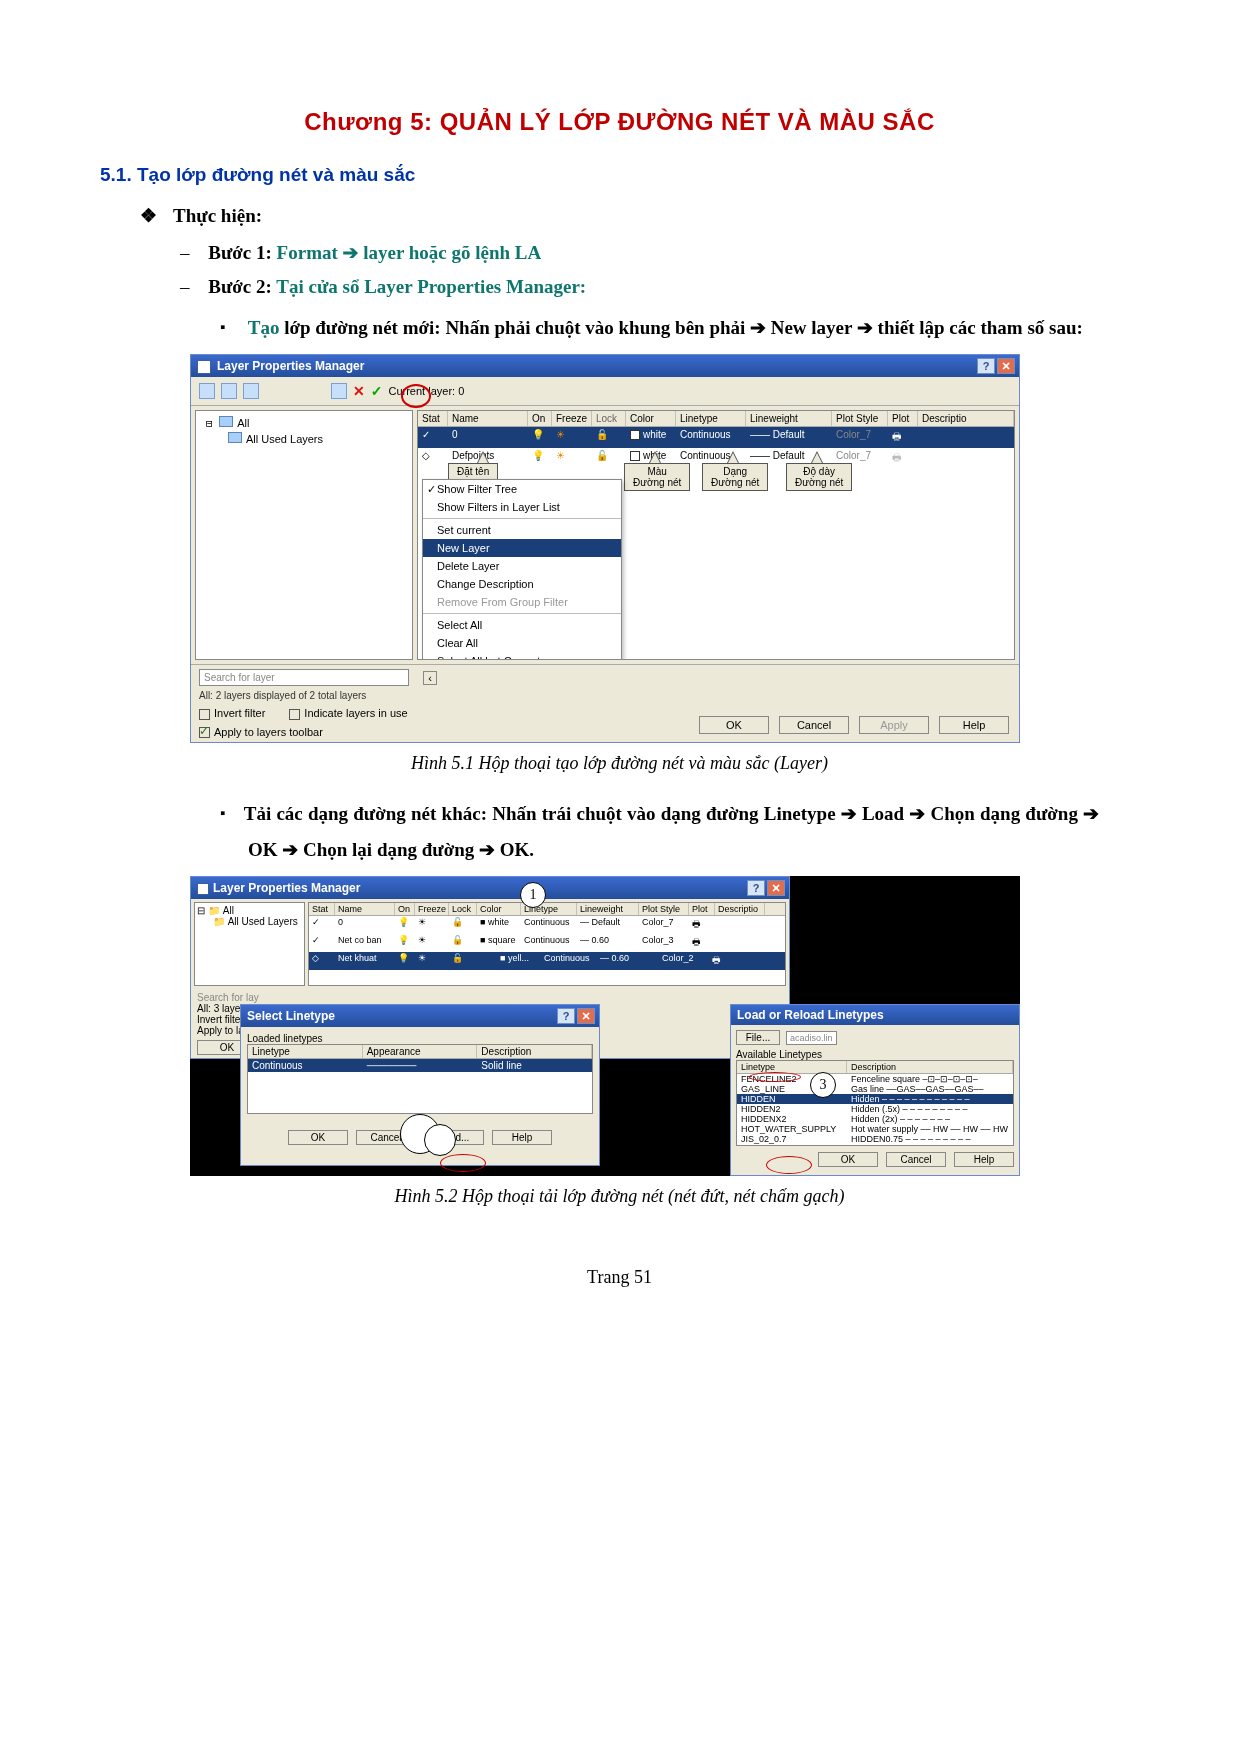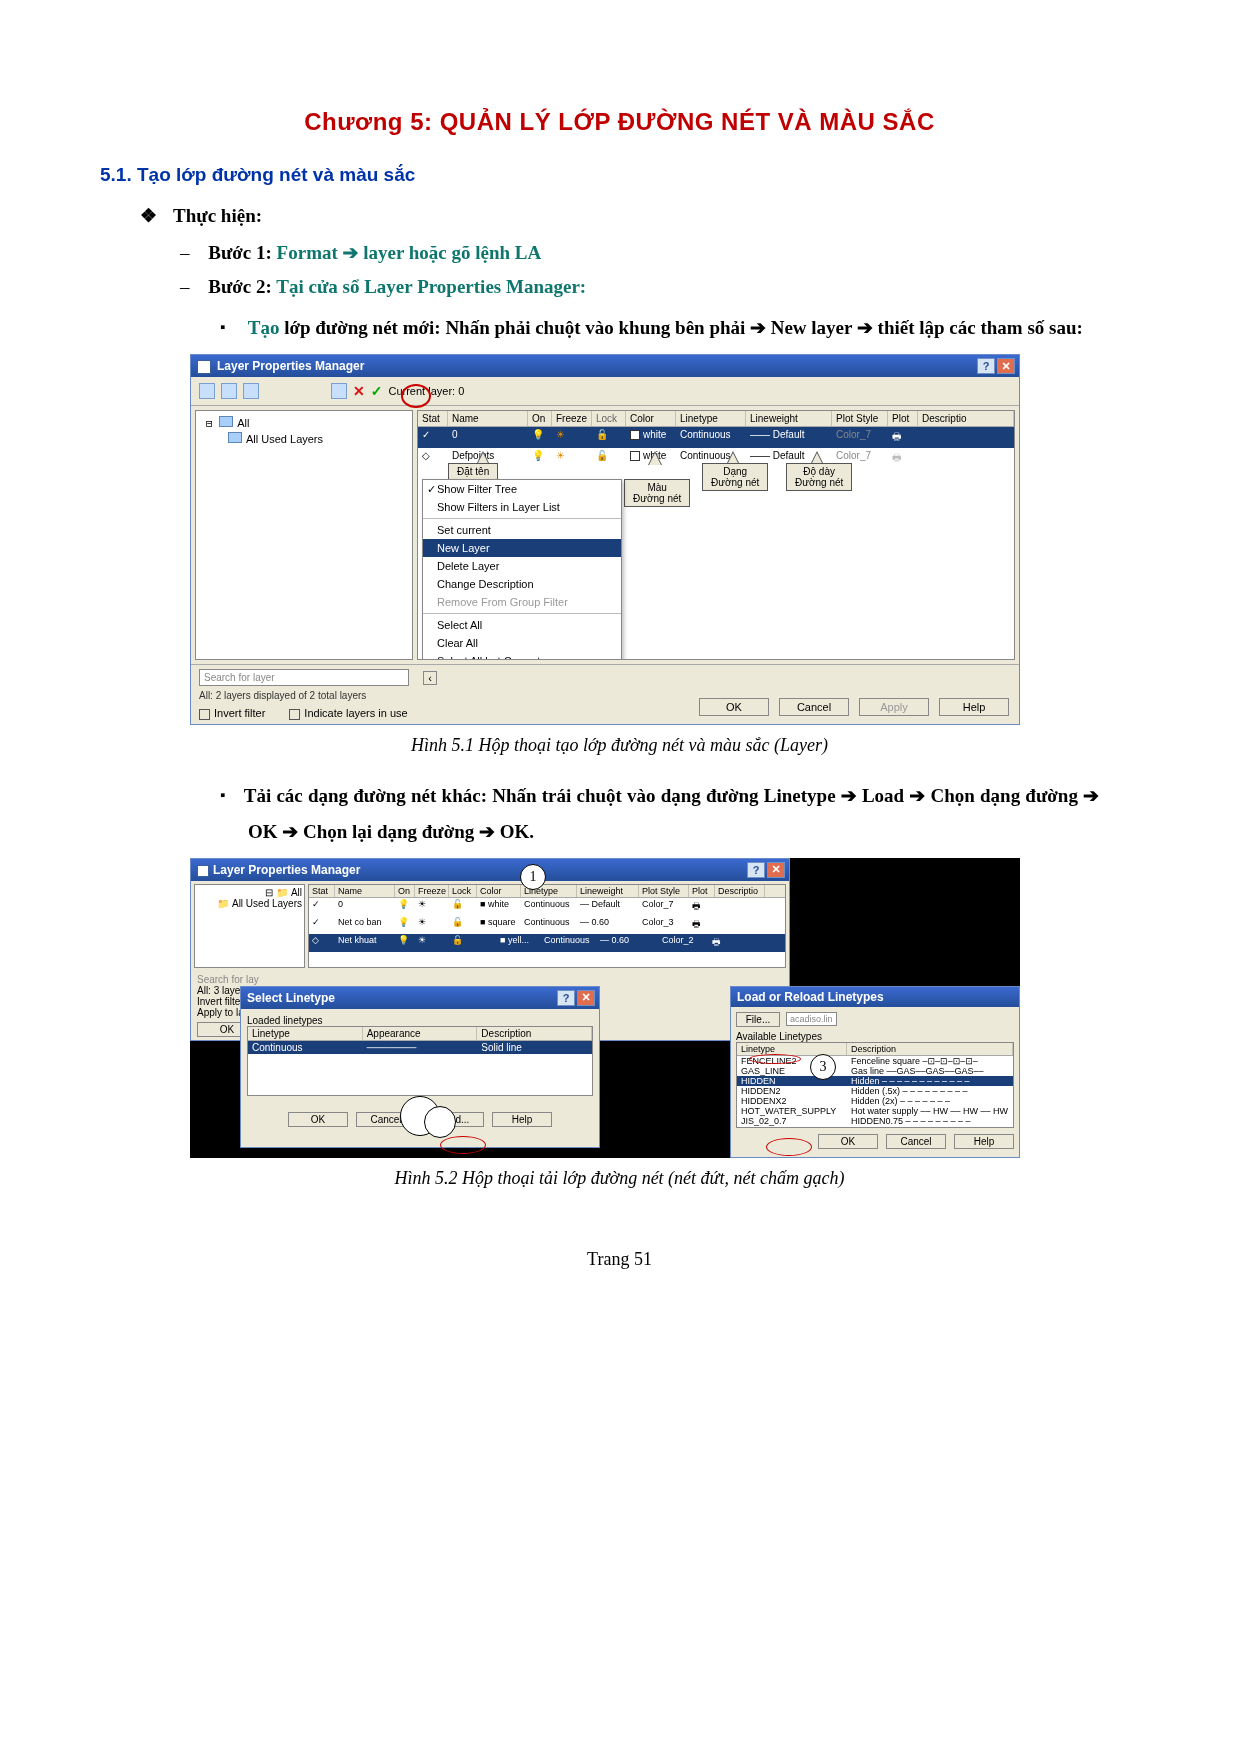--- a/index.html
+++ b/index.html
@@ -203,21 +203,21 @@
   .fig51 .wbtn.dis{color:#999;}
   .redcirc{position:absolute;border:2px solid #c00;border-radius:50%;}
 
   
   .fig52 {
     width:830px;margin:6px 0 6px 90px;font-family:Tahoma,Arial,sans-serif;font-size:10px;
     background:#000;padding:0;position:relative;height:300px;
   }
   .fig52 .lpm{position:absolute;left:0;top:0;width:600px;border:1px solid #6a8bc8;background:#ece9d8;}
   .fig52 .main2{display:flex;height:90px;}
-  .fig52 .tree2{width:150px;background:#fff;border:1px solid #888;margin:3px;font-size:10px;padding:2px;text-align:right;}
+  .fig52 .tree2{width:150px;background:#fff;border:1px solid #888;margin:3px;font-size:10px;padding:2px;}
   .fig52 .grid2{flex:1;background:#fff;border:1px solid #888;margin:3px 3px 3px 0;font-size:9px;}
   .fig52 .gridhead2{display:flex;background:#ece9d8;border-bottom:1px solid #aaa;}
   .fig52 .gh2{padding:1px 3px;border-right:1px solid #c4c0b4;white-space:nowrap;}
   .fig52 .gr2{display:flex;}
   .fig52 .gcell2{padding:1px 3px;white-space:nowrap;}
   .fig52 .selrow2{background:#1a3e78;color:#fff;}
   .fig52 .bot2{padding:3px 6px;font-size:10px;}
   .fig52 .dlgbtns2{display:flex;gap:10px;margin-top:4px;}
   .fig52 .wbtn2{border:1px solid #888;background:#ece9d8;padding:1px 0;width:60px;text-align:center;font-size:10px;}
   .fig52 .sellin{
@@ -337,21 +337,21 @@
           <div class="gc lwgt">—— <span>Default</span></div>
           <div class="gc pstyle">Color_7</div>
           <div class="gc plot" style="color:#bbb">🖶</div>
           <div class="gc desc"></div>
         </div>
 
         <span class="annot-arrow" style="left:58px;top:40px;"></span>
         <div class="annot-box" style="left:30px;top:52px;">Đặt tên</div>
 
         <span class="annot-arrow" style="left:230px;top:40px;"></span>
-        <div class="annot-box" style="left:206px;top:68px;text-align:center;">
+        <div class="annot-box" style="left:206px;top:52px;text-align:center;">
           <span>Màu</span><br><span>Đường nét</span>
         </div>
 
         <span class="annot-arrow" style="left:308px;top:40px;"></span>
         <div class="annot-box" style="left:284px;top:52px;text-align:center;">
           <span>Dạng</span><br><span>Đường nét</span>
         </div>
 
         <span class="annot-arrow" style="left:392px;top:40px;"></span>
         <div class="annot-box" style="left:368px;top:52px;text-align:center;">
@@ -377,20 +377,23 @@
 
     <div class="bottom" style="position:relative;">
       <div class="searchrow">
         <div class="searchbox">Search for layer</div>
         <div style="width:14px;height:14px;border:1px solid #888;background:#ece9d8;text-align:center;line-height:12px;">‹</div>
       </div>
       <div class="status-line">All: 2 layers displayed of 2 total layers</div>
       <div class="checks">
         <span><span class="cb"></span><span>Invert filter</span></span>
         <span><span class="cb"></span><span>Indicate layers in use</span></span>
+      </div>
+      <div class="checks">
+        <span><span class="cb checked"></span><span>Apply to layers toolbar</span></span>
       </div>
       <div class="dlgbtns">
         <div class="wbtn">OK</div>
         <div class="wbtn">Cancel</div>
         <div class="wbtn dis">Apply</div>
         <div class="wbtn">Help</div>
       </div>
     </div>
   </div>
 

